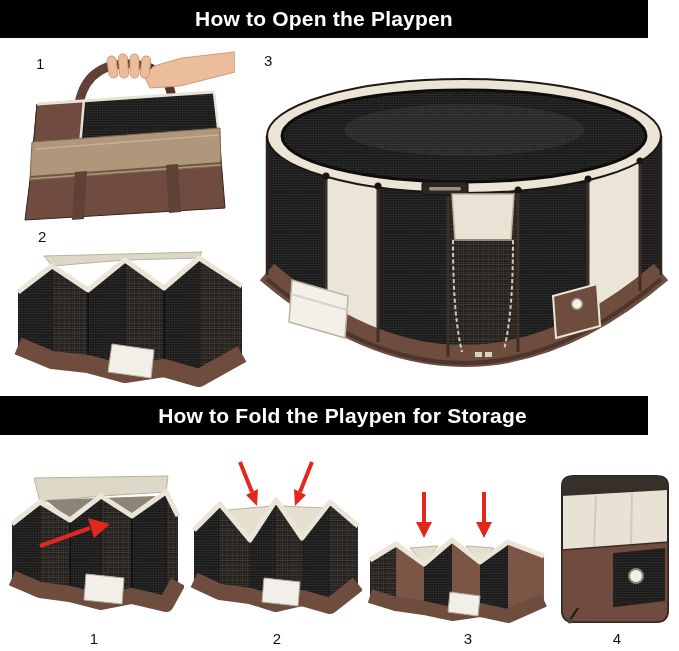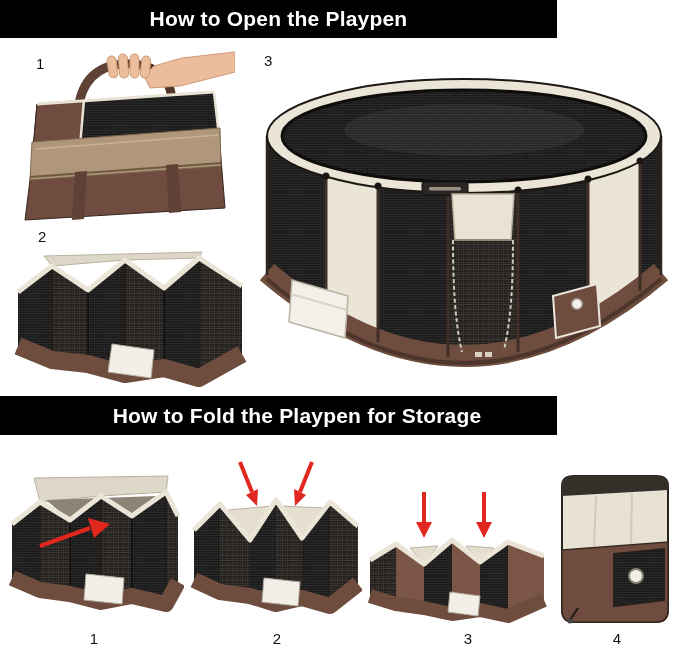--- a/index.html
+++ b/index.html
@@ -1,19 +1,19 @@
 <!DOCTYPE html>
 <html><head>
 <meta charset="utf-8">
 <style>
   * { margin:0; padding:0; box-sizing:border-box; }
   html,body { background:#ffffff; }
   body { font-family:"Liberation Sans", sans-serif; }
   .page { position:relative; width:679px; height:651px; background:#ffffff; overflow:hidden; }
-  .bar { position:absolute; left:0; width:557px; background:#000000; color:#ffffff;
+  .bar { position:absolute; left:0; width:648px; background:#000000; color:#ffffff;
          display:flex; align-items:center; justify-content:center; }
   #bar-open { top:0; height:38px; }
   #bar-fold { top:396px; height:39px;padding-left:37px; }
   .bar-title { font-size:21px; font-weight:bold; letter-spacing:.2px; }
   .fig { position:absolute; display:block; }
   #fig-bag   { left:20px;  top:48px; }
   #fig-open2 { left:12px;  top:246px; }
   #fig-open3 { left:256px; top:72px; }
   #fig-fold1 { left:6px;   top:470px; }
   #fig-fold2 { left:190px; top:458px; }

